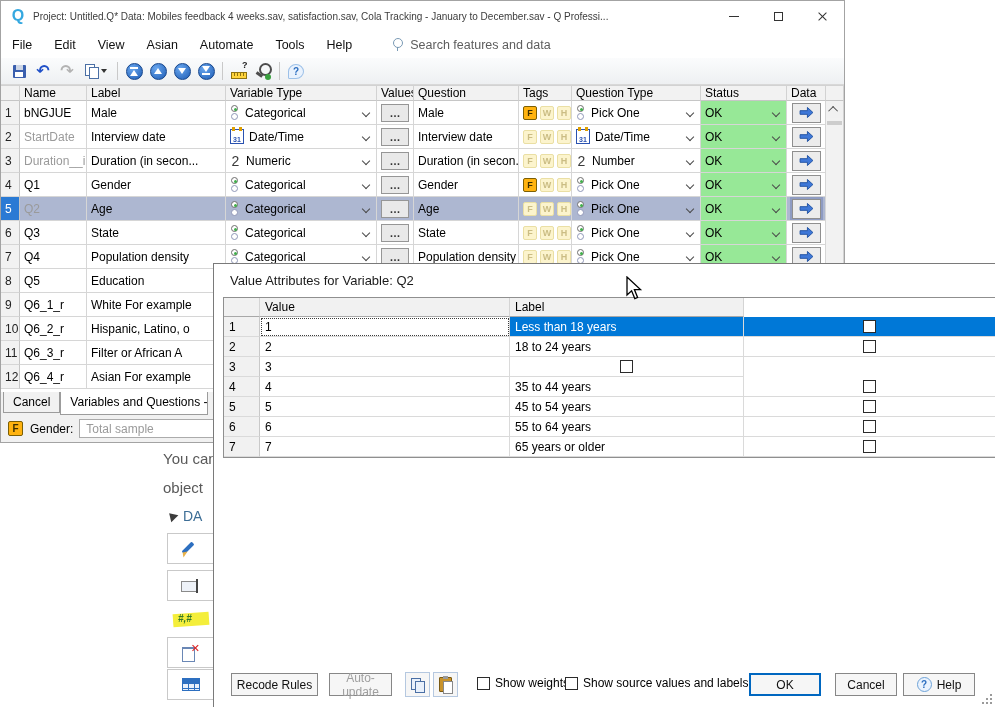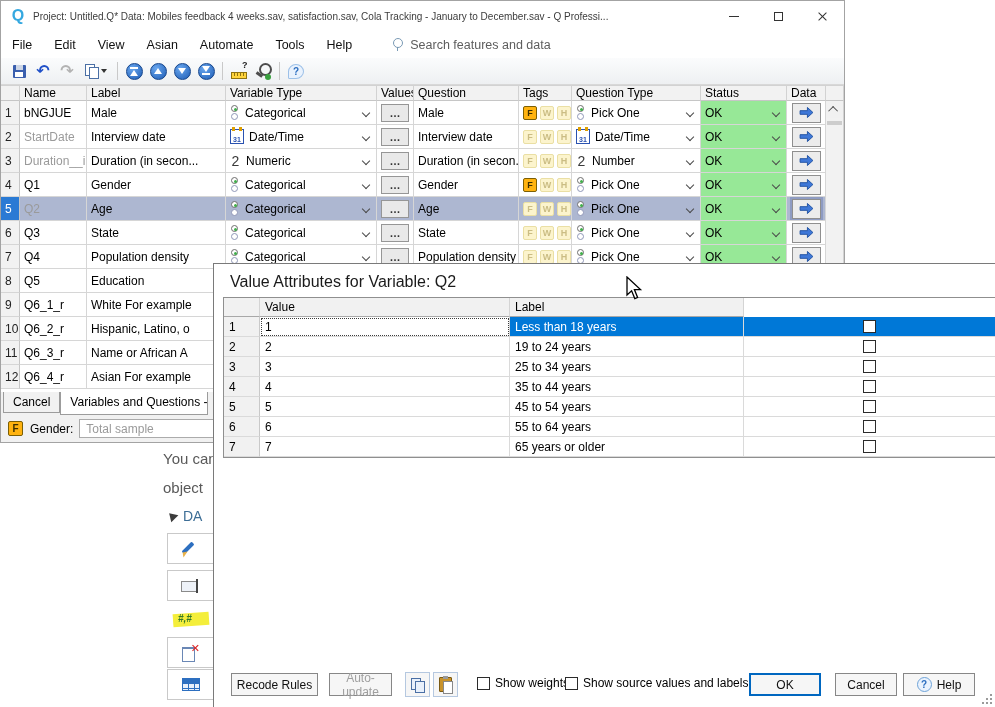--- a/index.html
+++ b/index.html
@@ -155,21 +155,21 @@
     border:1px solid #6a87b5; box-shadow:inset 0 3px 0 -2px #6a87b5, inset 0 6px 0 -5px #6a87b5, inset 0 9px 0 -8px #6a87b5; }
   .ic-del::after { content:"\2715"; position:absolute; right:0; top:-3px; color:#d22; font-weight:bold; font-size:11px; }
   .ic-table { width:18px; height:13px; border:1px solid #2d6fc0; background:
     linear-gradient(#2d6fc0 0 4px, transparent 4px),
     repeating-linear-gradient(90deg, transparent 0 5px, #2d6fc0 5px 6px),
     repeating-linear-gradient(transparent 0 4px, #2d6fc0 4px 5px); background-color:#e8f0fb; }
 
   
   .dialog { position:absolute; left:213px; top:263px; width:782px; height:444px; background:#fff;
     border:1px solid #7a7a7a; border-right:none; border-bottom:none; z-index:10; }
-  .dtitle { position:absolute; left:16px; top:9px; font-size:16px; color:#1a1a1a; }
+  .dtitle { position:absolute; left:16px; top:9px; font-size:13px; color:#1a1a1a; }
   .dtable { position:absolute; left:9px; top:33px; width:773px; border:1px solid #8f8f8f; border-right:none; }
   .dhead,.drow { display:grid; grid-template-columns:36px 250px 234px 1fr; }
   .dhead { height:19px; }
   .dh { background:#f1f1f1; border-right:1px solid #d4d4d4; border-bottom:1px solid #a8a8a8;
     font-size:12px; display:flex; align-items:center; padding:0 5px; }
   .drow { height:20px; }
   .dc { border-right:1px solid #dadada; border-bottom:1px solid #dadada; font-size:12px;
     display:flex; align-items:center; padding:0 5px; overflow:hidden; white-space:nowrap; background:#fff; color:#000; }
   .dnum { background:#f1f1f1; border-right:1px solid #c9c9c9; }
   .dmiss { justify-content:center; }
@@ -610,21 +610,21 @@
     </div>
     <div class="trow">
       <div class="c num">10</div>
       <div class="c">Q6_2_r</div>
       <div class="c">Hispanic, Latino, o</div>
       <div class="filler" style="grid-column:4 / 12"></div>
     </div>
     <div class="trow">
       <div class="c num">11</div>
       <div class="c">Q6_3_r</div>
-      <div class="c">Name or African A</div>
+      <div class="c">Filter or African A</div>
       <div class="filler" style="grid-column:4 / 12"></div>
     </div>
     <div class="trow">
       <div class="c num">12</div>
       <div class="c">Q6_4_r</div>
       <div class="c">Asian For example</div>
       <div class="filler" style="grid-column:4 / 12"></div>
     </div>
   </div>
 
@@ -681,29 +681,28 @@
       <div class="dc dnum">1</div>
       <div class="dc dval">1</div>
       <div class="dc dlabel">Less than 18 years</div>
       <div class="dc dmiss">
           <span class="cbox"></span>
         </div>
     </div>
     <div class="drow">
       <div class="dc dnum">2</div>
       <div class="dc dval">2</div>
-      <div class="dc dlabel">19 to 24 years</div>
+      <div class="dc dlabel">18 to 24 years</div>
       <div class="dc dmiss">
           <span class="cbox"></span>
         </div>
     </div>
     <div class="drow">
       <div class="dc dnum">3</div>
       <div class="dc dval">3</div>
-      <div class="dc dlabel">25 to 34 years</div>
       <div class="dc dmiss">
           <span class="cbox"></span>
         </div>
     </div>
     <div class="drow">
       <div class="dc dnum">4</div>
       <div class="dc dval">4</div>
       <div class="dc dlabel">35 to 44 years</div>
       <div class="dc dmiss">
           <span class="cbox"></span>

